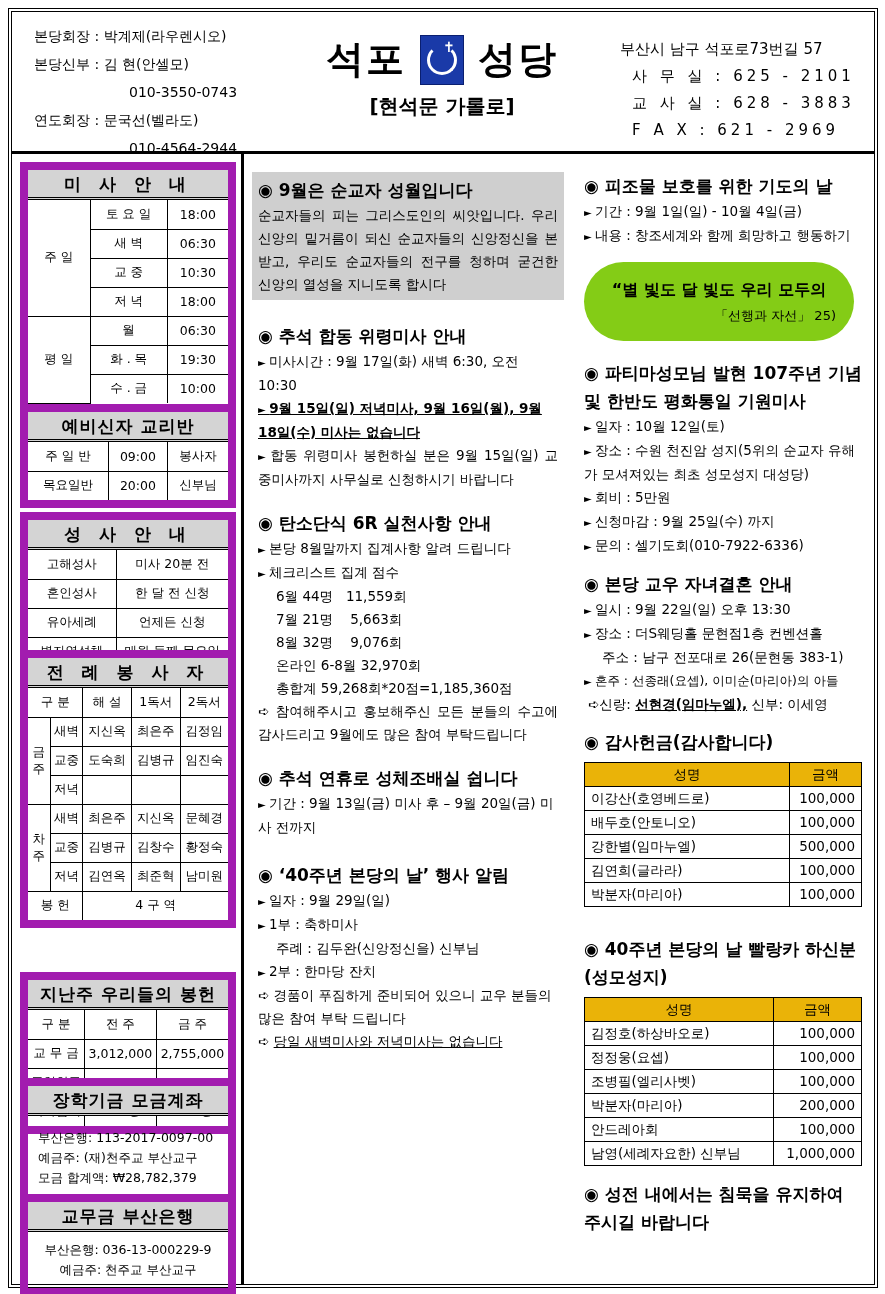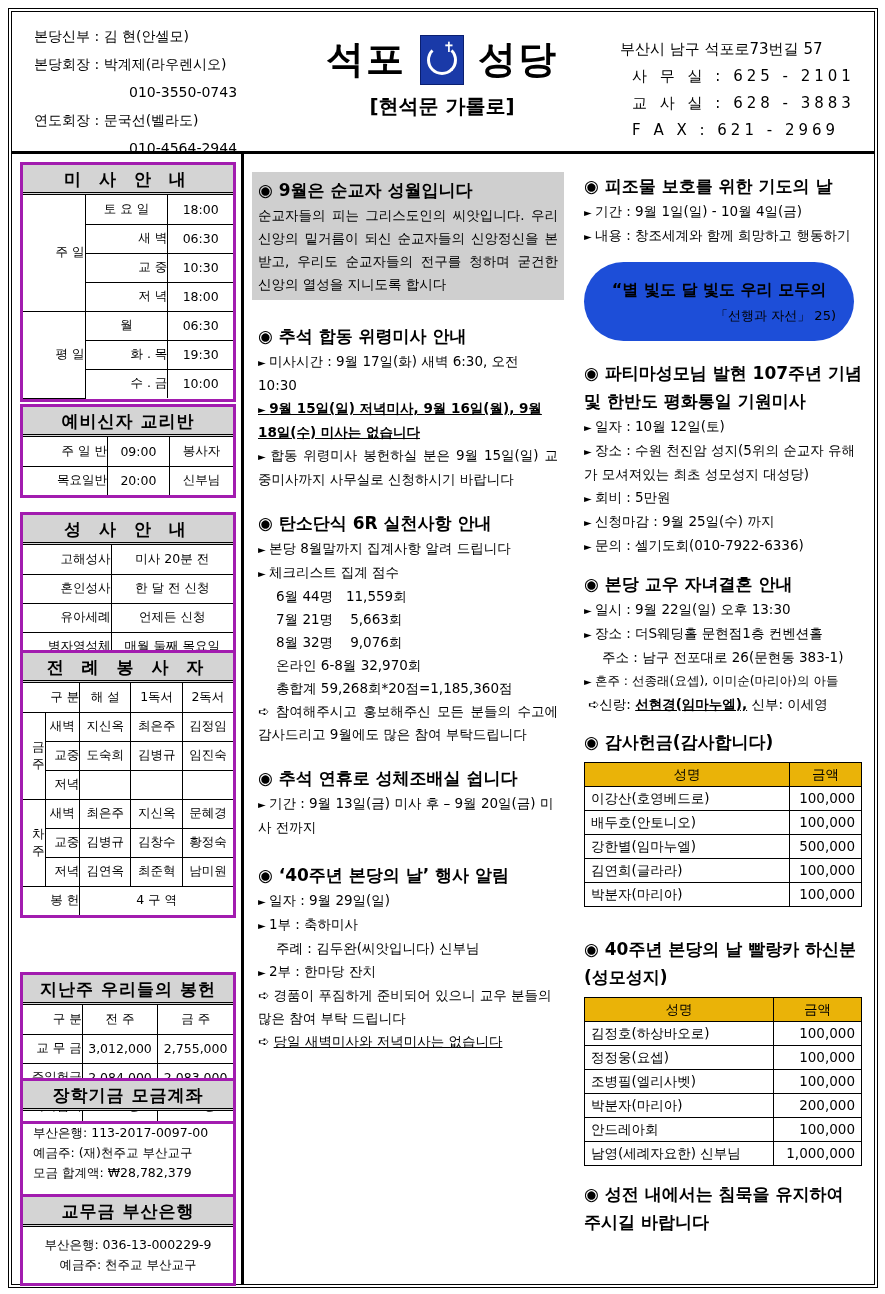--- a/index.html
+++ b/index.html
@@ -10,52 +10,52 @@
 .hl .ind{padding-left:95px;}
 .hc{position:absolute;left:300px;top:22px;width:260px;text-align:center;}
 .title{font-size:38px;font-weight:bold;letter-spacing:2px;display:flex;align-items:center;justify-content:center;gap:14px;}
 .logo{width:44px;height:50px;background:#1a3aa8;border:1px solid #0a1f70;display:inline-flex;align-items:center;justify-content:center;position:relative;}
 .logo .ring{width:30px;height:30px;border:3px solid #fff;border-radius:50%;border-top-color:transparent;}
 .logo .cross{position:absolute;right:6px;top:3px;color:#fff;font-size:14px;font-weight:bold;}
 .subtitle{font-size:20px;font-weight:bold;margin-top:8px;}
 .hr{position:absolute;left:608px;top:24px;font-size:15px;line-height:27px;}
 .hr .ph{letter-spacing:4px;padding-left:12px;}
 .leftcol{position:absolute;left:0;top:142px;width:232px;height:1130px;border-right:3px solid #000;}
-.box{position:absolute;left:8px;width:216px;border:3px solid #a21caf;}
+.box{position:absolute;left:8px;width:216px;border:8px solid #a21caf;}
 .boxh{background:#d4d4d4;text-align:center;font-weight:bold;font-size:17px;height:30px;line-height:29px;border-bottom:3px double #000;letter-spacing:6px;}
 table{border-collapse:collapse;width:100%;}
 td{border:1px solid #000;text-align:center;font-size:12.5px;height:29px;}
 .box table tr:first-child td{border-top:none;}
-.box table td:first-child{border-left:none;text-align:right;}
+.box table td:first-child{border-left:none;}
 .box table td:last-child{border-right:none;}
 .box table tr:last-child td{border-bottom:none;}
 .acct{font-size:12.5px;line-height:20px;padding:12px 10px;}
 .mid{position:absolute;left:240px;top:160px;width:312px;}
 .right{position:absolute;left:572px;top:160px;width:282px;}
 .sec{font-size:13.5px;line-height:23px;}
 .sh{font-size:17px;font-weight:bold;line-height:28px;}
 .bul::before{content:"► ";font-size:10px;}
 .und{text-decoration:underline;font-weight:bold;}
 .gray{background:#cfcfcf;padding:4px 6px;}
-.pill{background:#1d4ed8;border-radius:60px;padding:14px 18px;text-align:center;margin:14px 0 0 0;width:270px;}
+.pill{background:#84cc16;border-radius:60px;padding:14px 18px;text-align:center;margin:14px 0 0 0;width:270px;}
 .ind2{padding-left:18px;}
 .dt{width:278px;border:1px solid #000;border-collapse:collapse;}
 .dt td{height:19px;font-size:13.5px;border:1px solid #000;padding:0 6px;}
 .dt th{background:#eab308;font-weight:normal;font-size:13.5px;border:1px solid #000;height:19px;}
 .dt td.n{text-align:left;}
 .dt td.a{text-align:right;}
 </style>
 </head>
 <body>
 
 <div class="page">
  <div class="header">
   <div class="hl">
+   <div><span>본당회장</span> : <span>박계제(라우렌시오)</span></div>
    <div><span>본당신부</span> : <span>김   현(안셀모)</span></div>
-   <div><span>본당회장</span> : <span>박계제(라우렌시오)</span></div>
    <div class="ind">010-3550-0743</div>
    <div><span>연도회장</span> : <span>문국선(벨라도)</span></div>
    <div class="ind">010-4564-2944</div>
   </div>
   <div class="hc">
    <div class="title">
           <span>석포</span>
     <span class="logo">
             <span class="ring"></span>
             <span class="cross">✝</span>
@@ -272,21 +272,21 @@
    <div style="text-align:justify">➪ 참여해주시고 홍보해주신 모든 분들의 수고에 감사드리고 9월에도 많은 참여 부탁드립니다</div>
   </div>
   <div class="sec" style="margin-top:18px;padding:0 6px">
    <div class="sh">◉ 추석 연휴로 성체조배실 쉽니다</div>
    <div class="bul">기간 : 9월 13일(금) 미사 후 – 9월 20일(금) 미사 전까지</div>
   </div>
   <div class="sec" style="margin-top:22px;padding:0 6px">
    <div class="sh">◉ ‘40주년 본당의 날’ 행사 알림</div>
    <div class="bul">일자 : 9월 29일(일)</div>
    <div class="bul">1부 : 축하미사</div>
-   <div class="ind2">주례 : 김두완(씨앗입니다) 신부님</div>
+   <div class="ind2">주례 : 김두완(신앙정신을) 신부님</div>
    <div class="bul">2부 : 한마당 잔치</div>
    <div>➪ 경품이 푸짐하게 준비되어 있으니 교우 분들의 많은 참여 부탁 드립니다</div>
    <div><span>➪ </span><span class="und" style="font-weight:normal">당일 새벽미사와 저녁미사는 없습니다</span></div>
   </div>
  </div>
 
  <div class="right">
   <div class="sec">
    <div class="sh">◉ 피조물 보호를 위한 기도의 날</div>
    <div class="bul">기간 : 9월 1일(일) - 10월 4일(금)</div>

